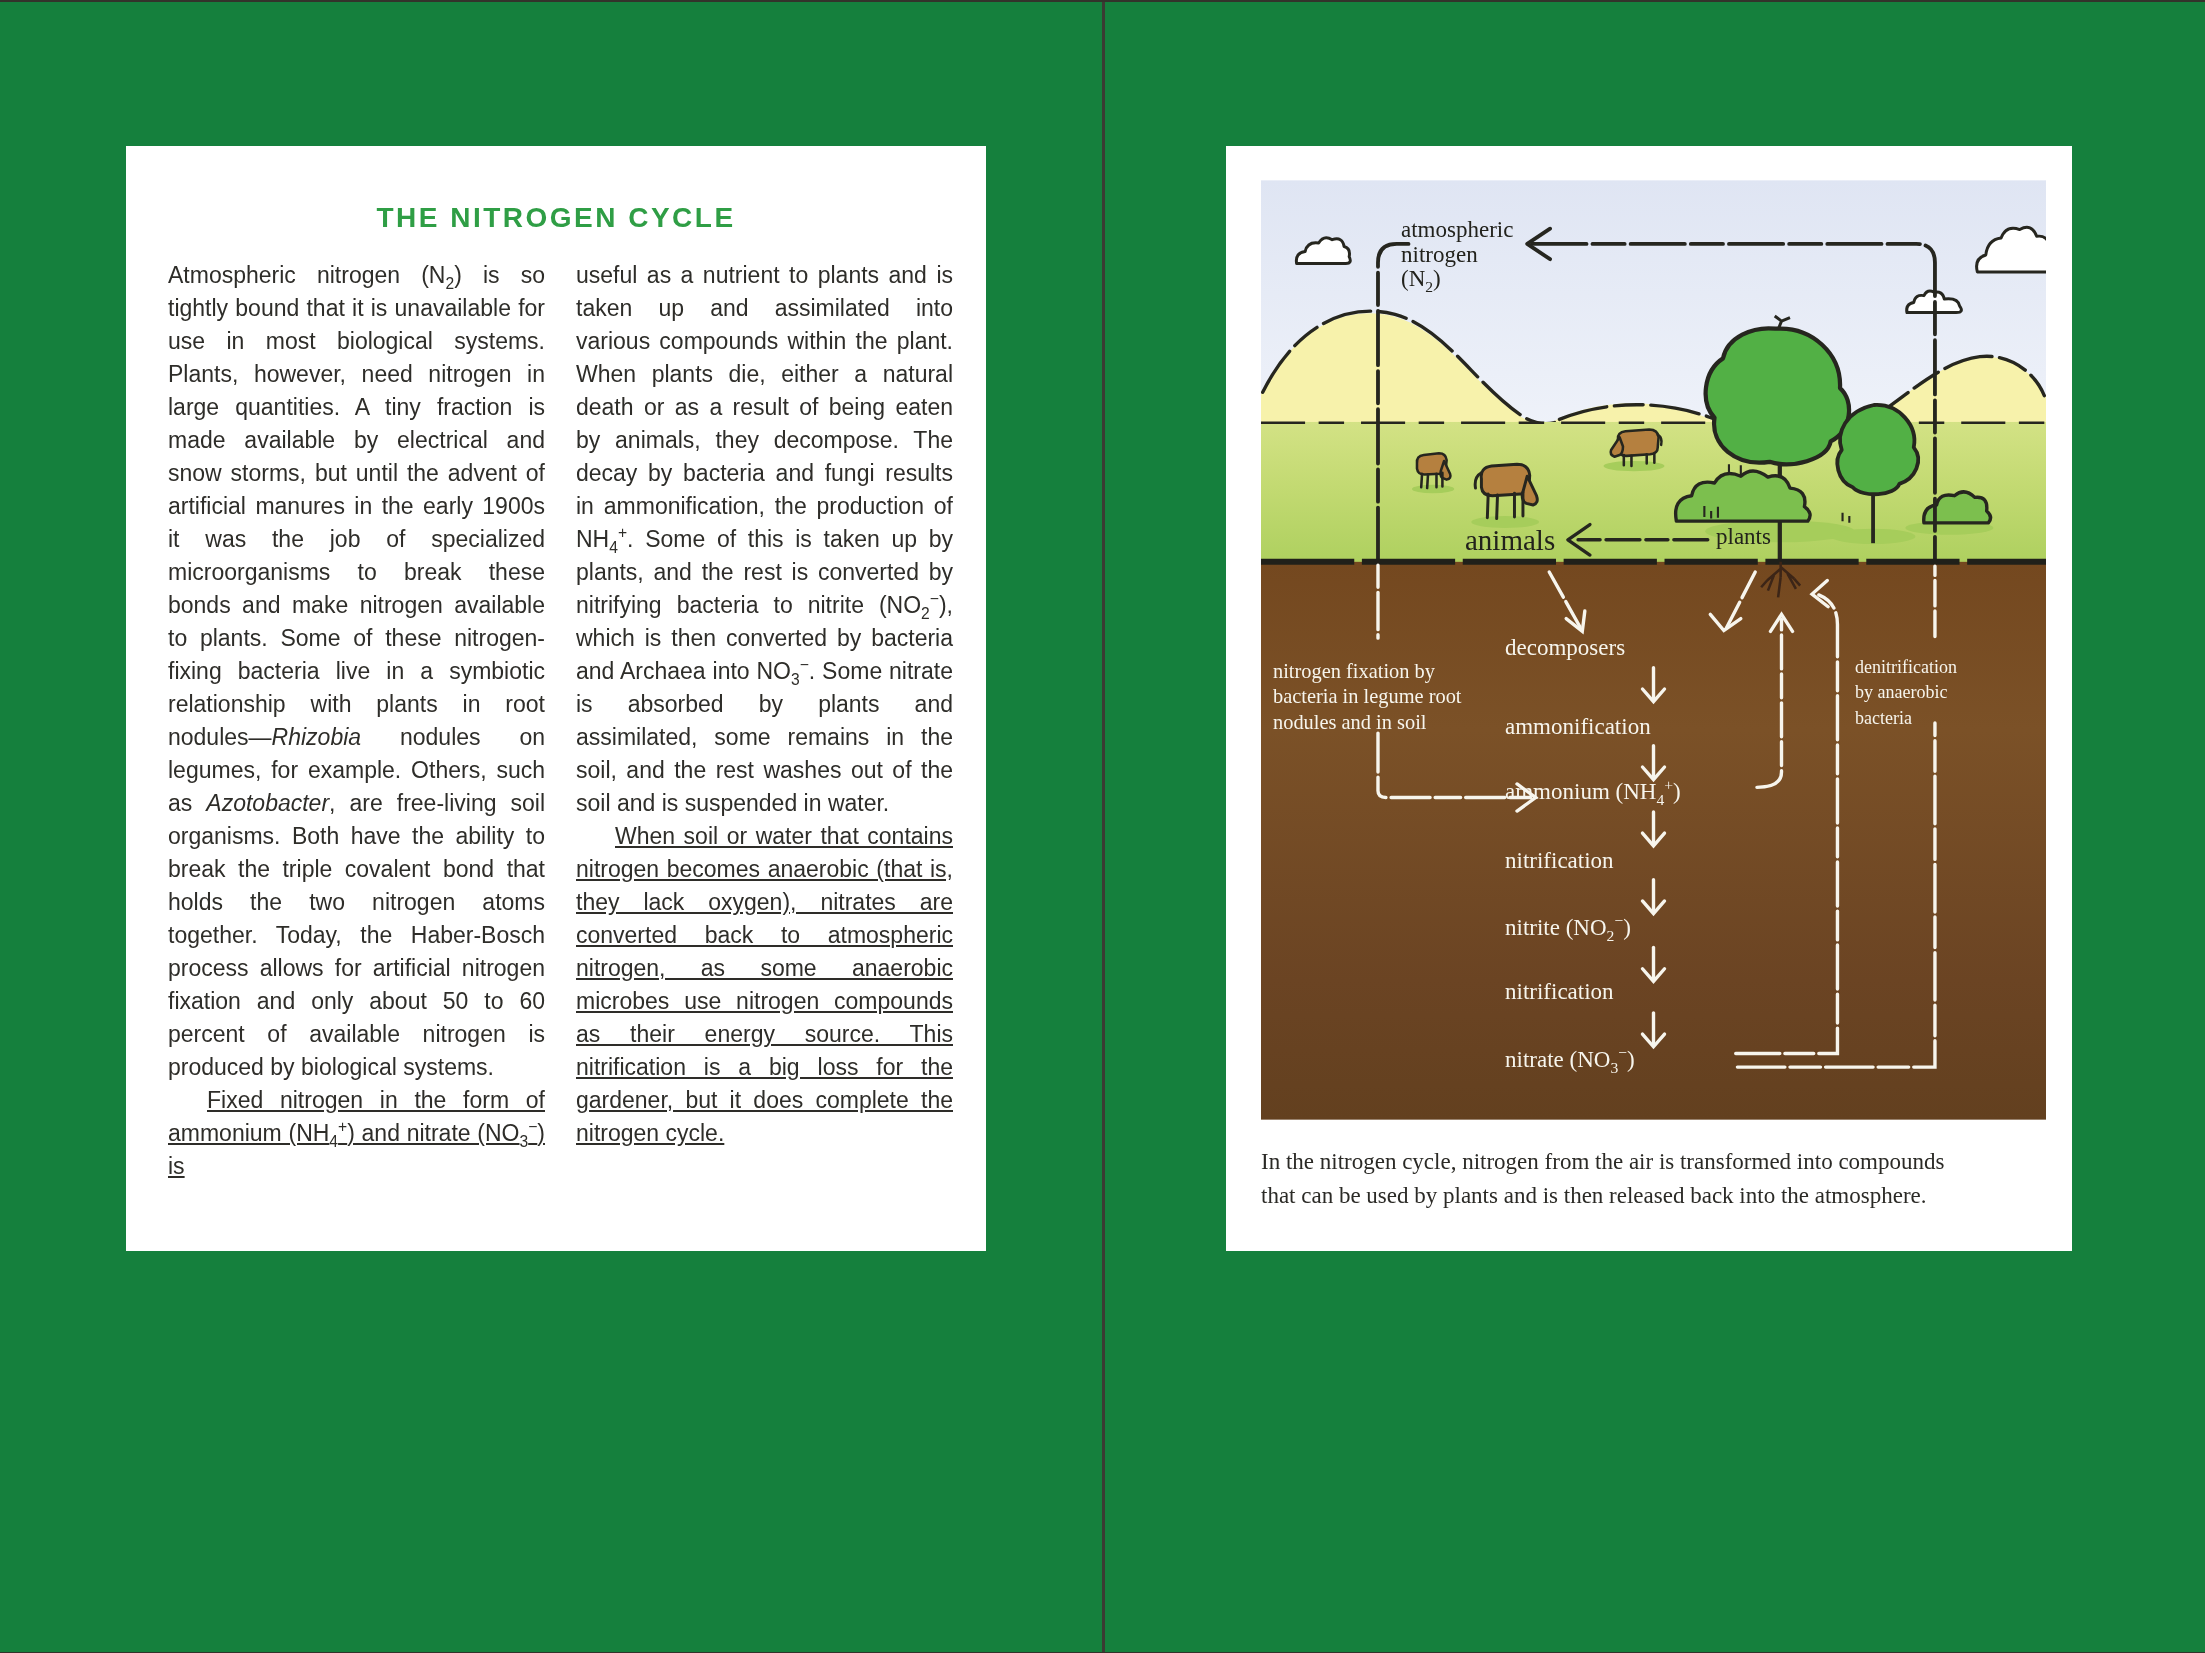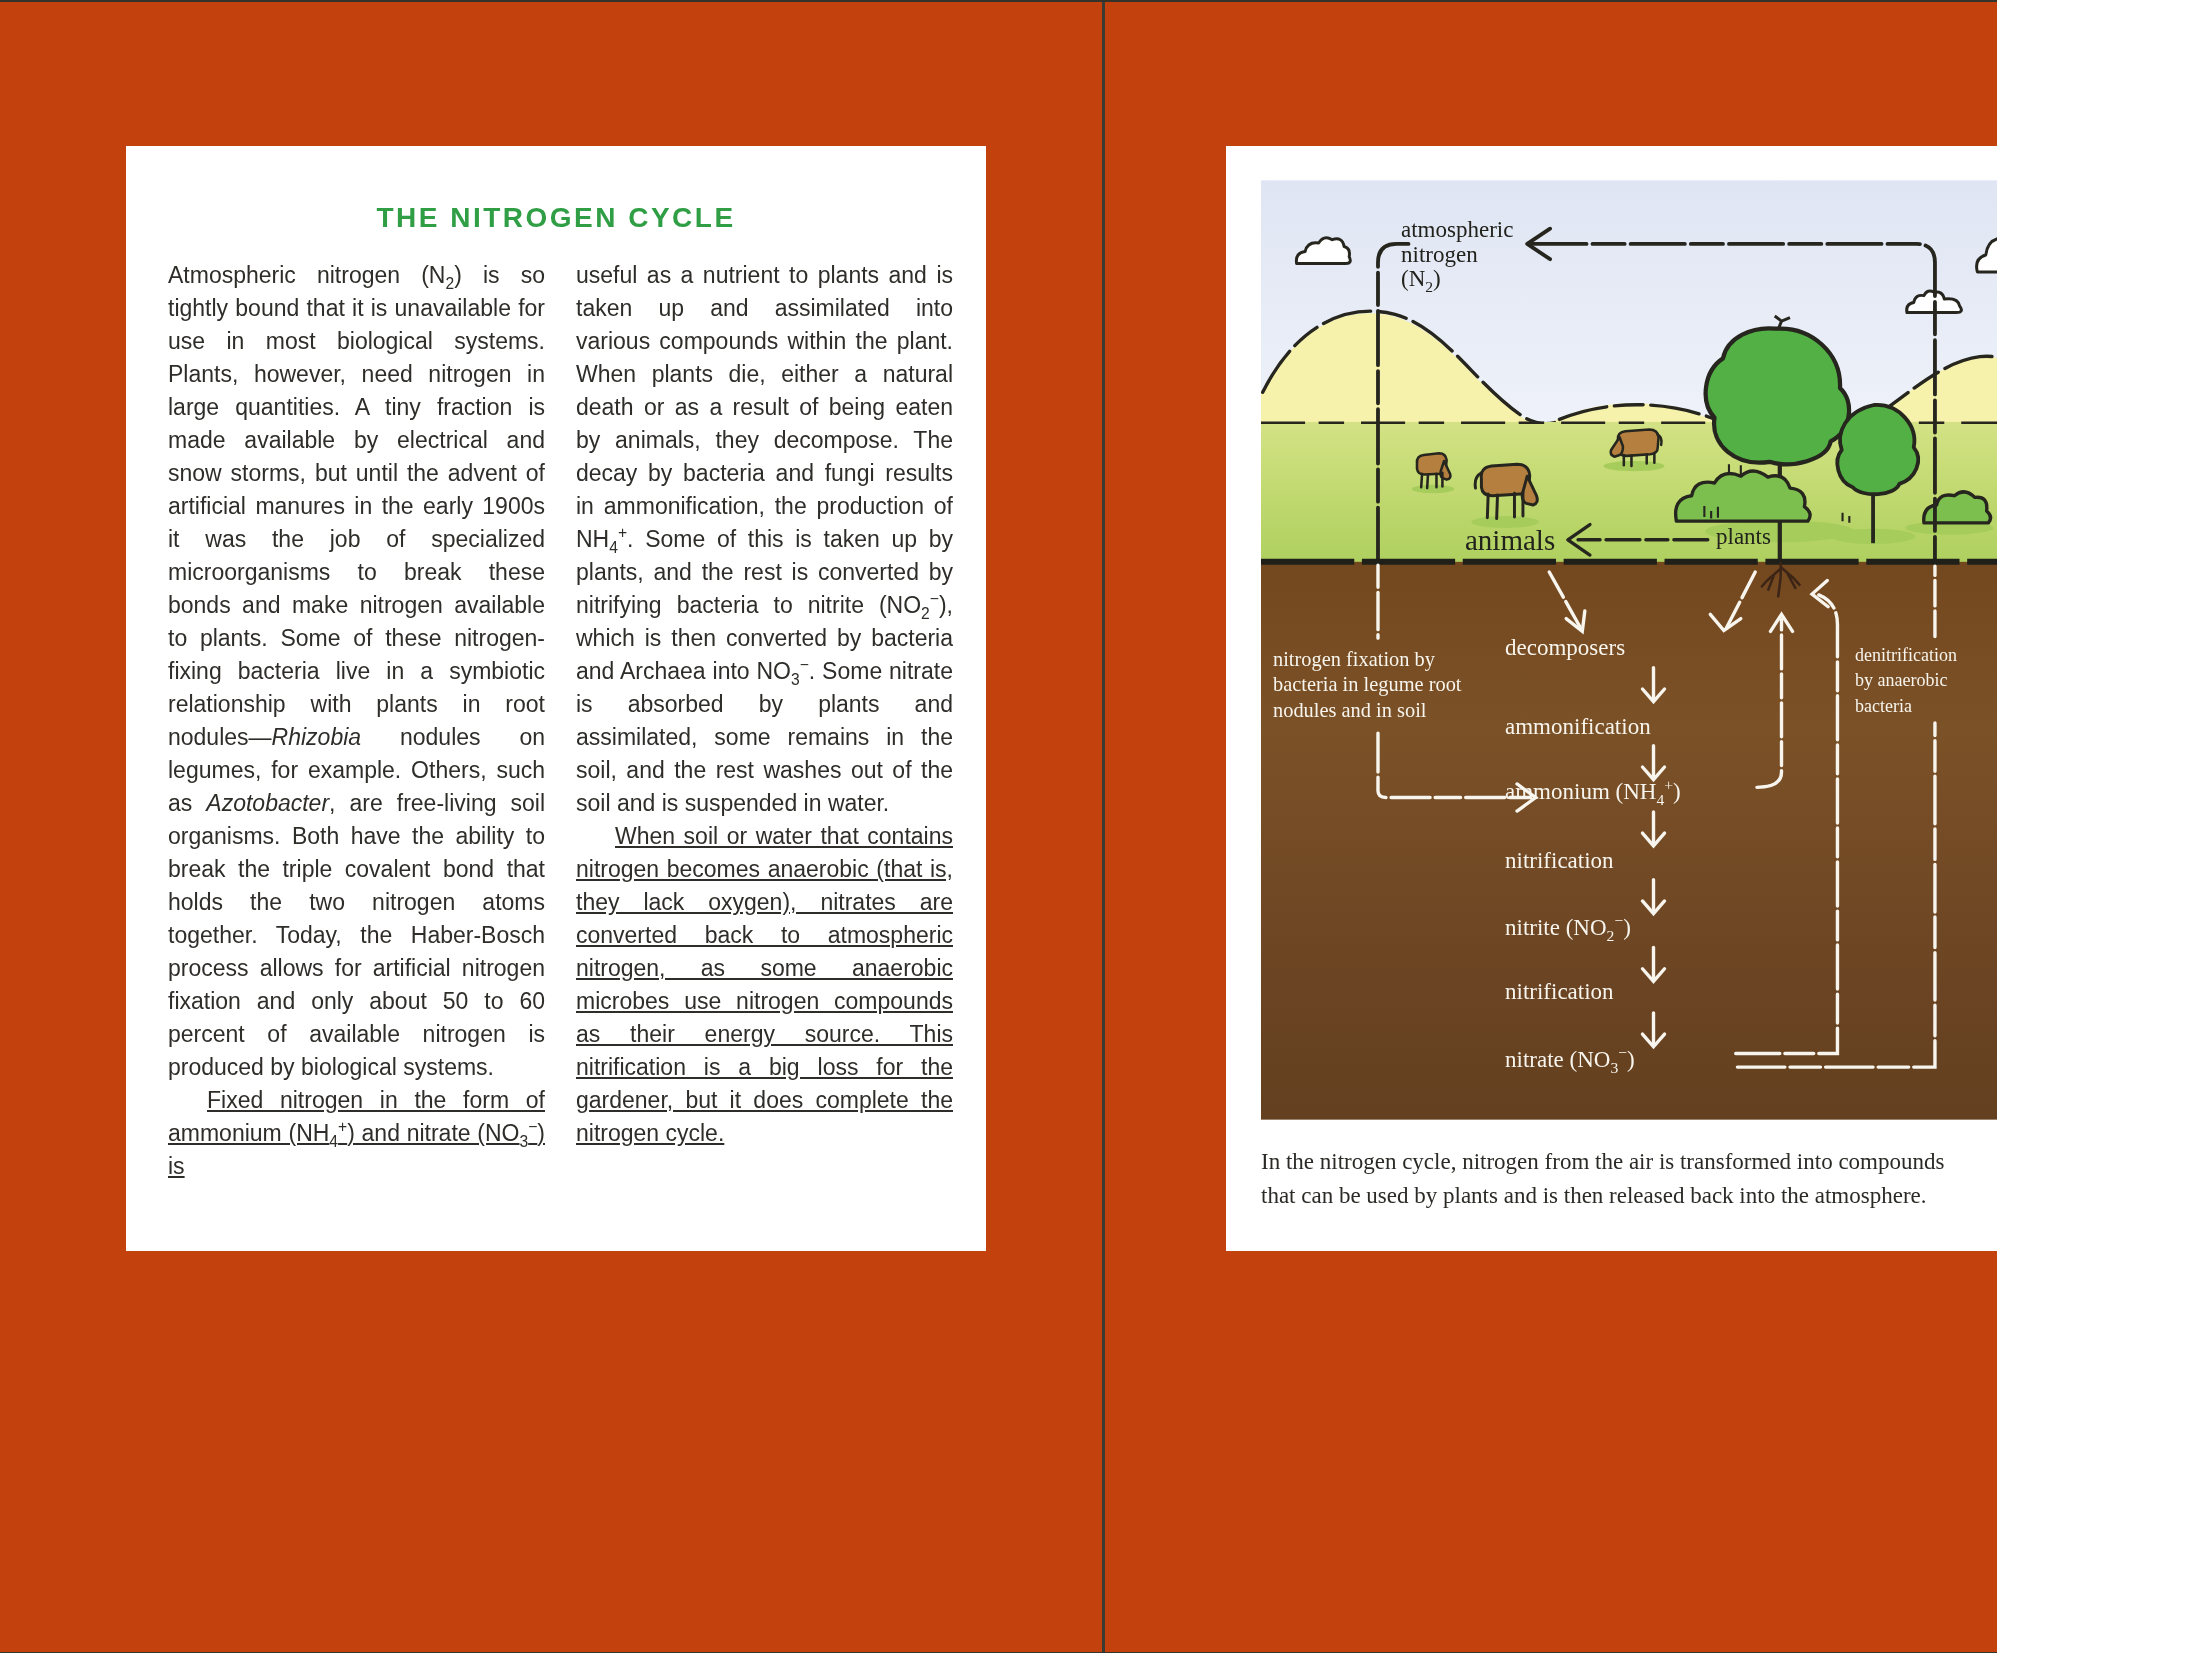--- a/index.html
+++ b/index.html
@@ -1,18 +1,18 @@
 <!DOCTYPE html>
 <html style="font-size:13.6px"><head>
 <meta charset="utf-8">
 <style>
   html,body{margin:0;padding:0;}
   .canvas{
-    position:relative; width:1997px; height:1654px;
-    background:#c2410c; overflow:hidden;
+    position:relative; width:2205px; height:1654px;
+    background:#15803d; overflow:hidden;
     font-family:"Liberation Sans", sans-serif;
     border-top:2.5px solid #33332b; border-bottom:2.5px solid #33332b;
     box-sizing:border-box;
   }
   .spine{position:absolute; left:1102px; top:0; width:2.5px; height:1654px; background:#3b3b33;}
   .page{position:absolute; background:#ffffff;}
   .page-left{left:126px; top:144px; width:860px; height:1105px;}
   .page-right{left:1226px; top:144px; width:846px; height:1105px;}
 
   .title{
@@ -27,21 +27,21 @@
   .para i{font-style:italic;}
   sub,sup{font-size:0.68em; line-height:0;}
 
   .diagram{position:absolute; left:35px; top:34px; width:785px; height:940px;}
   .scene{position:absolute; left:0; top:0; width:100%; height:100%;}
 
   .dlabel{position:absolute; font-family:"Liberation Serif", serif; color:#22221c; }
   .atmo{left:140px; top:38px; width:144px; font-size:23px; line-height:24.6px;}
   .lbl-animals{left:204px; top:344px; width:102px; font-size:29px;}
   .lbl-plants{left:455px; top:344px; width:85px; font-size:23px;}
-  .wlabel{color:#f7f5ed;}
+  .wlabel{color:#f7f5ed;margin-top:12px;}
   .flow-step{position:absolute; left:244px; width:297px; text-align:left;
              font-family:"Liberation Serif", serif; font-size:23px; color:#f7f5ed;}
   .fixation{left:12px; top:467px; width:204px; font-size:20.4px; line-height:25.4px;}
   .denitr{left:594px; top:463px; width:165px; font-size:18px; line-height:25.4px;}
 
   .caption{position:absolute; left:35px; top:999px; width:772px;
            font-family:"Liberation Serif", serif; font-size:23px; line-height:34px; color:#2b2a26;}
 </style>
 </head>
 <body>

